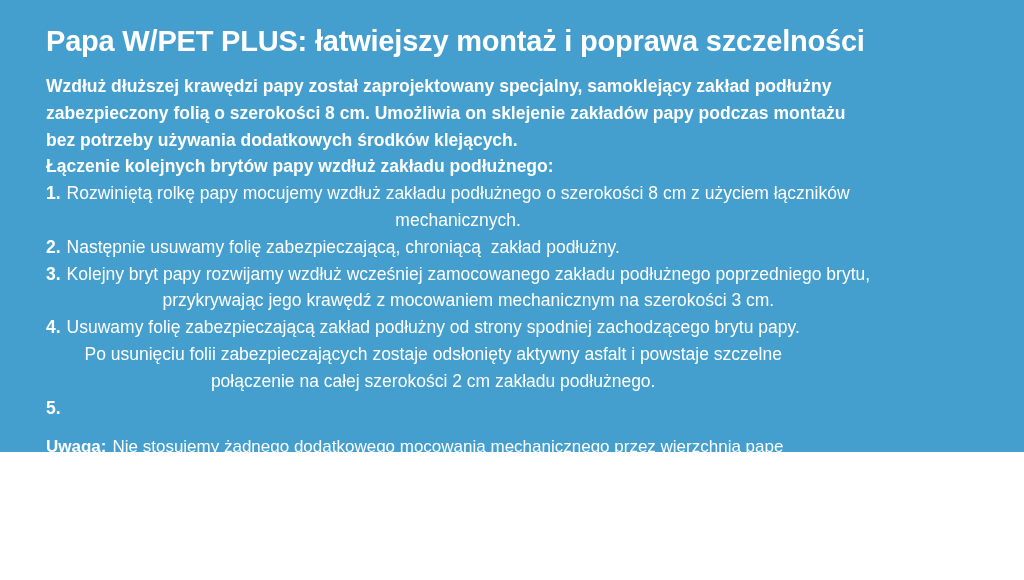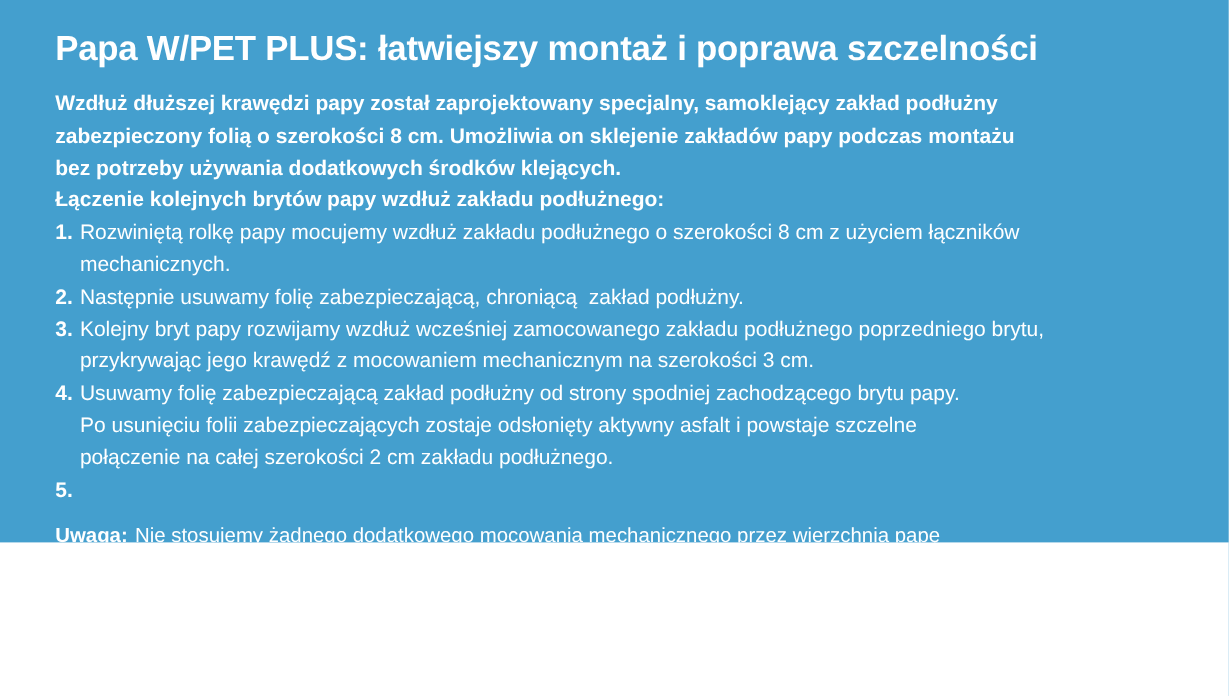--- a/index.html
+++ b/index.html
@@ -54,20 +54,21 @@
     display: flex;
     align-items: flex-start;
   }
   .step-number {
     font-weight: 700;
     margin-right: 6px;
     white-space: pre;
   }
   .step-text {
     white-space: pre;
+    text-align: center;
   }
   .note {
     margin: 8px 0 0 0;
     font-size: 17px;
     line-height: 36px;
   }
   .note-label {
     font-weight: 700;
     margin-right: 6px;
   }

